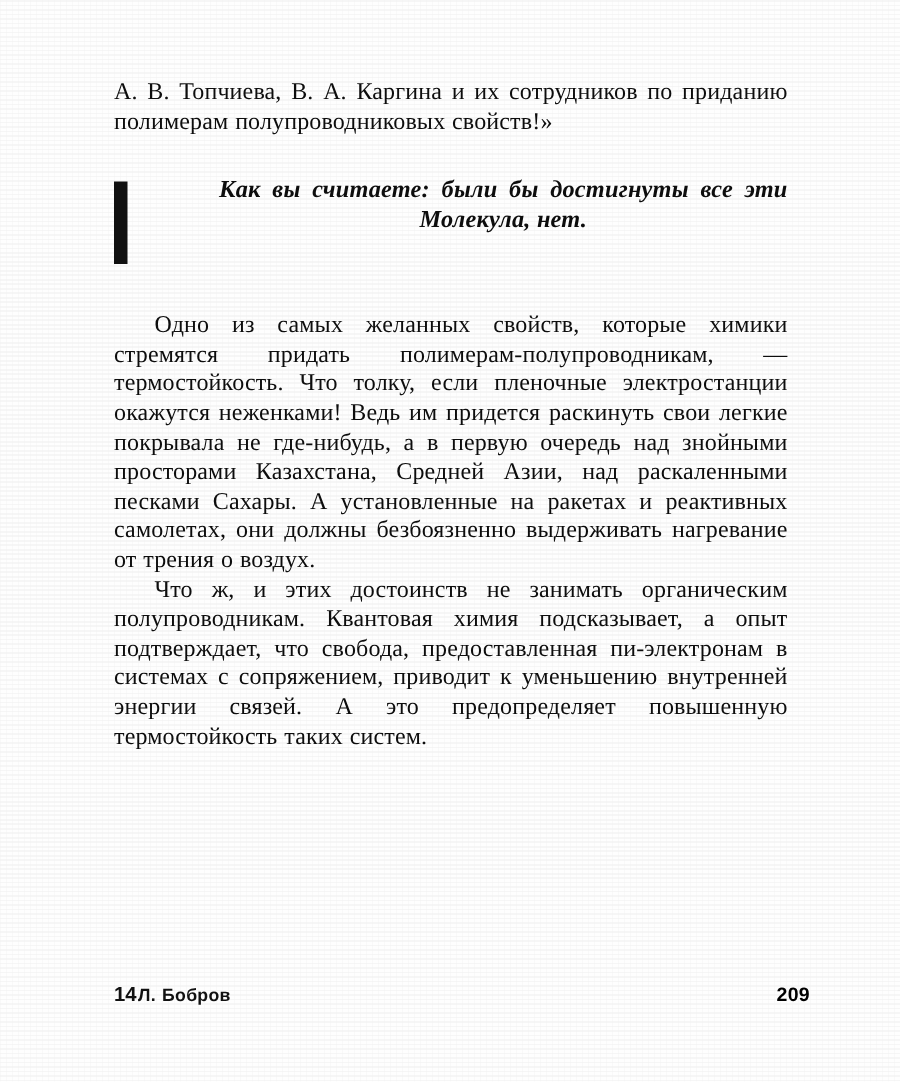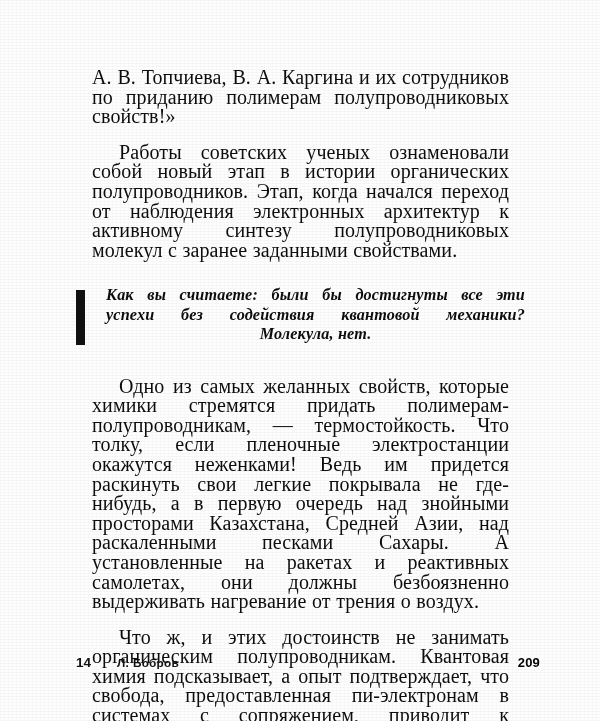--- a/index.html
+++ b/index.html
@@ -39,42 +39,42 @@
 
   
   #column {
     position: absolute;
     left: 76px;
     top: 52px;
     width: 449px;
   }
 
   .para {
-    margin: 16px;
+    margin: 0;
     text-align: justify;
     text-align-last: left;
-    font-size: 20px;
+    font-size: 16px;
     line-height: 19.6px;
     letter-spacing: .1px;
     word-spacing: .4px;
     hyphens: manual;
   }
   .para.indent {
     text-indent: 27px;
   }
   
   .para.force-just {
     text-align: justify;
   }
 
   
   #pullquote {
     position: relative;
     margin: 26px 0 32px 0;
-    padding-left: 30px;
+    padding-left: 70px;
     min-height: 58px;
   }
   #pullquote-bar {
     position: absolute;
     left: 0;
     top: 4px;
     width: 9px;
     height: 55px;
     background: #111111;
   }
@@ -101,21 +101,21 @@
     top: 655px;
     height: 22px;
     display: flex;
     align-items: baseline;
     justify-content: space-between;
     font-family: "Liberation Sans", "DejaVu Sans", sans-serif;
   }
   #footer-left {
     display: flex;
     align-items: baseline;
-    gap: 26px;
+    gap: 1px;
   }
   #signature-number {
     font-size: 13.5px;
     font-weight: 700;
     color: #111;
   }
   #author-name {
     font-size: 11.8px;
     font-weight: 700;
     color: #111;
@@ -132,26 +132,24 @@
 </style>
 </head>
 <body>
 
 <div id="page">
 
   <div id="column">
 
     <p class="para" id="para-0">А. В. Топчиева, В. А. Каргина и их сотрудников по приданию полимерам полупроводниковых свойств!»</p>
 
-    <p class="para indent" id="para-1">Работы советских ученых ознаменовали собой новый этап в истории органических полупроводников. Этап, когда начался переход от наблюдения электронных архитектур к активному синтезу полупроводниковых молекул с заранее заданными свойствами.</p>
 
     <div id="pullquote">
       <div id="pullquote-bar"></div>
       <div class="quote-line">Как вы считаете: были бы достигнуты все эти</div>
-      <div class="quote-line">успехи без содействия квантовой механики?</div>
       <div class="quote-line center">Молекула, нет.</div>
     </div>
 
     <p class="para indent" id="para-2">Одно из самых желанных свойств, которые химики стремятся придать полимерам-полупроводникам, — термостойкость. Что толку, если пленочные электростанции окажутся неженками! Ведь им придется раскинуть свои легкие покрывала не где-нибудь, а в первую очередь над знойными просторами Казахстана, Средней Азии, над раскаленными песками Сахары. А установленные на ракетах и реактивных самолетах, они должны безбоязненно выдерживать нагревание от трения о воздух.</p>
 
     <p class="para indent" id="para-3">Что ж, и этих достоинств не занимать органическим полупроводникам. Квантовая химия подсказывает, а опыт подтверждает, что свобода, предоставленная пи-электронам в системах с сопряжением, приводит к уменьшению внутренней энергии связей. А это предопределяет повышенную термостойкость таких систем.</p>
 
 
   </div>
 

